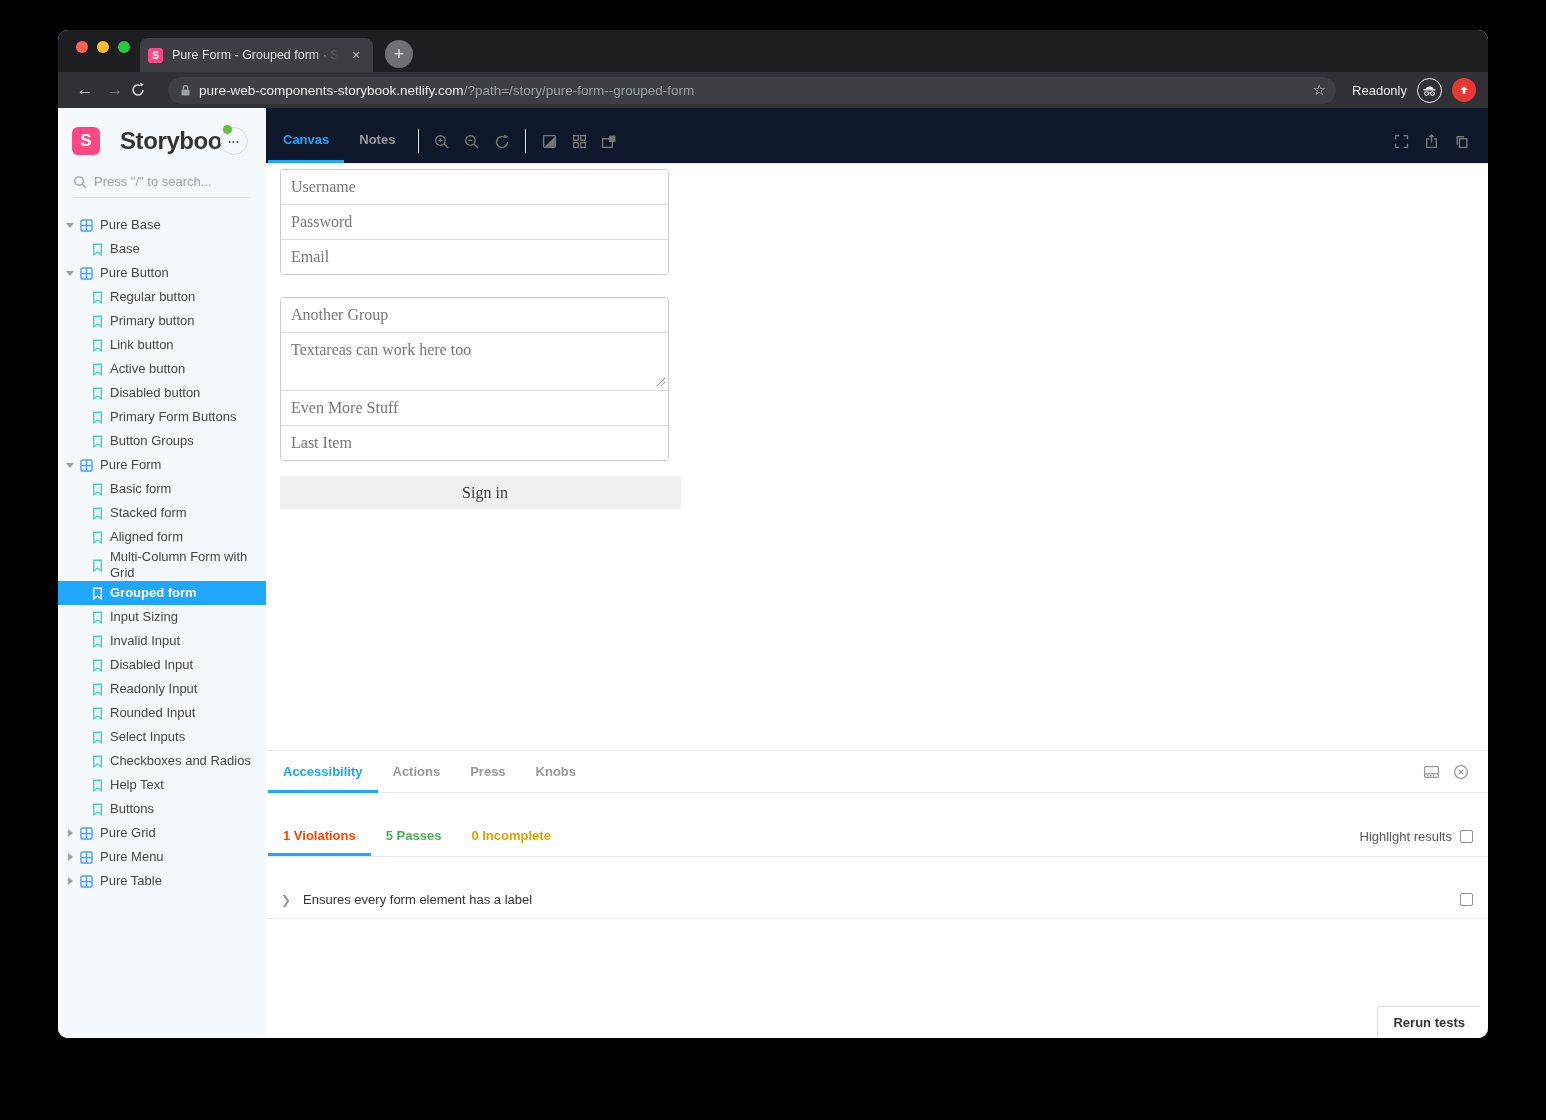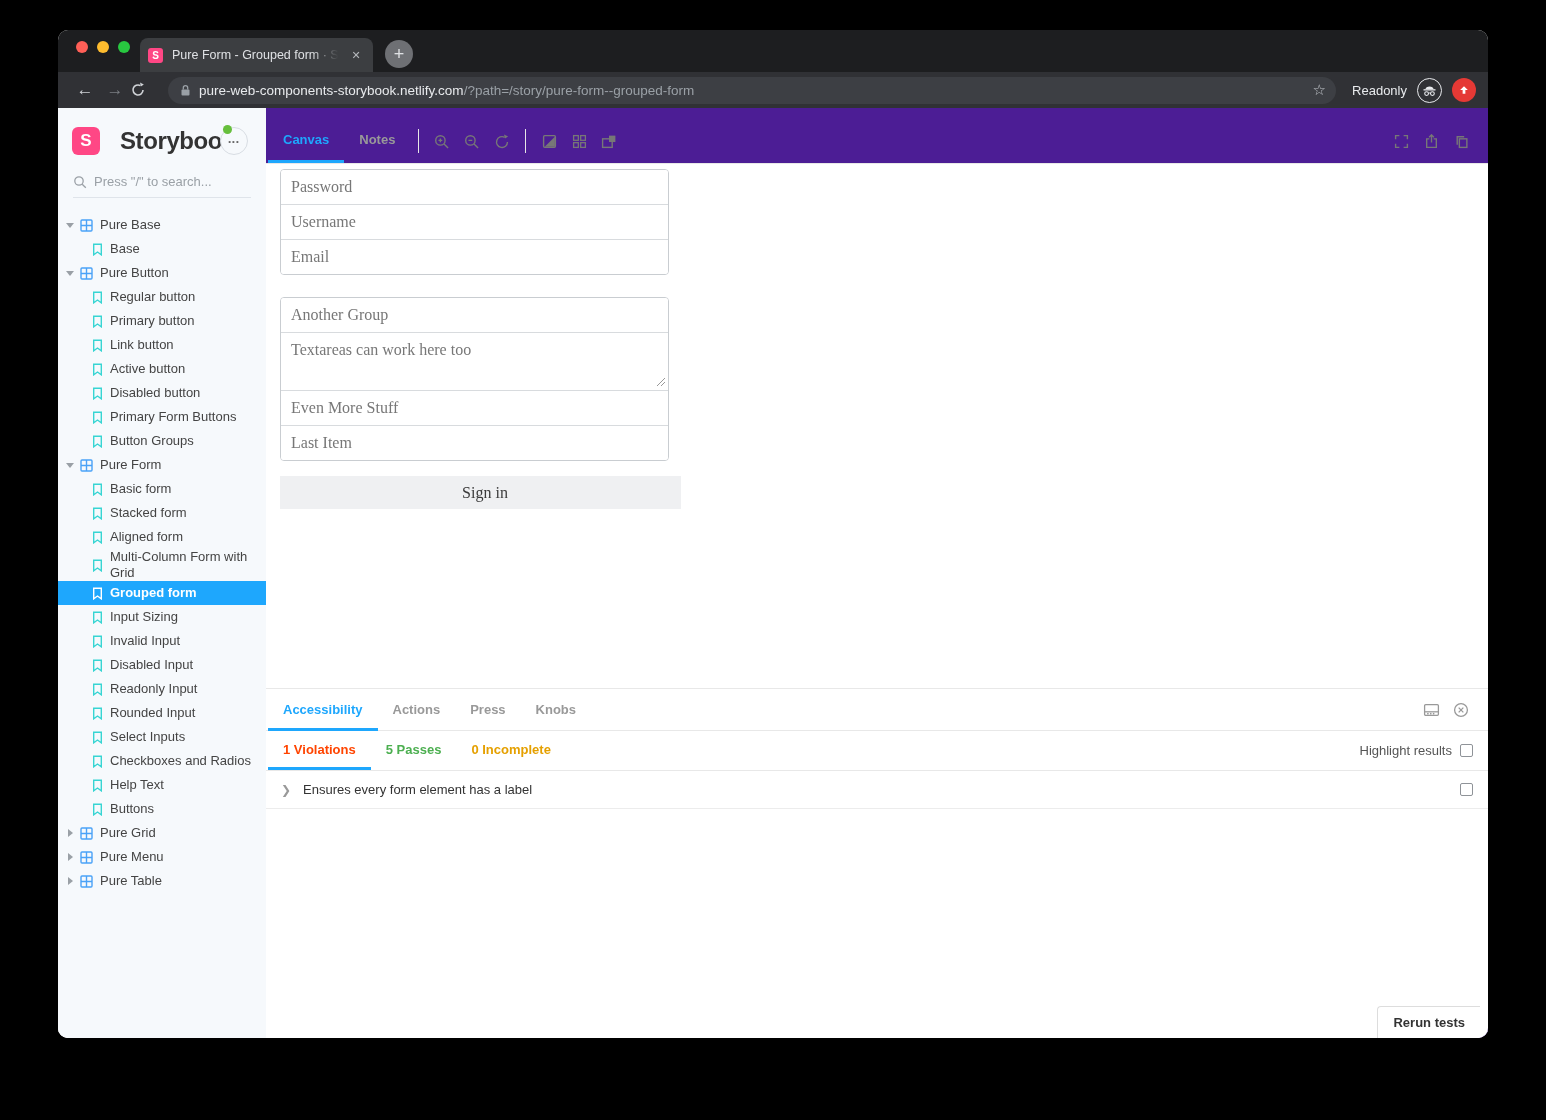--- a/index.html
+++ b/index.html
@@ -67,21 +67,21 @@
   .root.expanded .expander::after { content:""; position:absolute; left:0; top:3px;
       border-left:4px solid transparent; border-right:4px solid transparent; border-top:5px solid #9aa0a6; }
   .root.collapsed .expander::after { content:""; position:absolute; left:2px; top:1px;
       border-top:4px solid transparent; border-bottom:4px solid transparent; border-left:5px solid #9aa0a6; }
   .node-icon { flex:none; display:flex; margin-right:7px; }
   .icon-grid { display:none; } .icon-bookmark { display:none; }
   .root .icon-grid { display:block; } .story .icon-bookmark { display:block; }
   .tree-item.selected { background:#1ea7fd; color:#fff; font-weight:bold; }
   .tree-item.selected svg * { stroke:#fff; }
 
-  .main { flex:1; display:flex; flex-direction:column; min-width:0; background:#4c1d95; }
+  .main { flex:1; display:flex; flex-direction:column; min-width:0; background:#0f172a; }
 
   .sb-toolbar { height:56px; flex:none; border-bottom:1px solid #e8e8e8; display:flex; align-items:flex-end; padding:0 12px 0 2px; }
   .sb-tab { font-size:13px; font-weight:bold; color:#999; padding:0 15px; height:43px; line-height:40px;
             border-bottom:3px solid transparent; }
   .sb-tab.active { color:#1ea7fd; border-bottom-color:#1ea7fd; }
   .tool-sep { width:1px; height:24px; background:#e6e6e6; margin:0 8px 10px 8px; align-self:flex-end; }
   .tool-btn { width:30px; height:43px; display:flex; align-items:center; justify-content:center; }
   .sb-toolbar .spacer, .panel-tabs .spacer { flex:1; }
 
   .preview { flex:1; min-height:0; background:#fff; padding:5px 0 0 0; position:relative; }
@@ -91,21 +91,21 @@
   .field-group input, .field-group textarea { display:block; width:100%; border:0; border-bottom:1px solid #d8dbde;
       padding:8px 10px; font-family:"Liberation Serif",serif; font-size:16px; color:#333; outline:none; background:#fff; }
   .field-group > :last-child input, .field-group input:last-child, .row-last { border-bottom:0 !important; }
   .field-group input::placeholder, .field-group textarea::placeholder { color:#777; opacity:1; }
   .textarea-wrap { position:relative; border-bottom:1px solid #d8dbde; }
   .textarea-wrap textarea { height:57px; resize:none; border-bottom:0; }
   .resize-handle { position:absolute; right:2px; bottom:3px; }
   .signin-btn { display:block; margin-top:15px; width:401px; height:33px; border:0; background:#eff0f2;
                 font-family:"Liberation Serif",serif; font-size:16px; color:#3a3a3a;padding-left:9px; }
 
-  .panel { height:350px; flex:none; border-top:1px solid #e8e8e8; display:flex; flex-direction:column; position:relative; background:#fff; }
+  .panel { height:288px; flex:none; border-top:1px solid #e8e8e8; display:flex; flex-direction:column; position:relative; background:#fff;gap:24px; }
   .panel-tabs { height:42px; flex:none; border-bottom:1px solid #e8e8e8; display:flex; align-items:stretch; padding:0 12px 0 2px; }
   .panel-tabs .sb-tab { height:42px; line-height:41px; }
   .panel-icon-btn { width:30px; display:flex; align-items:center; justify-content:center; }
 
   .subtab-row { height:40px; flex:none; border-bottom:1px solid #e8e8e8; display:flex; align-items:stretch; padding:0 15px 0 2px; }
   .subtab { font-size:13px; font-weight:bold; padding:0 15px; line-height:38px; }
   .subtab.active { box-shadow:inset 0 -3px 0 #1ea7fd; }
   .highlight-wrap { margin-left:auto; display:flex; align-items:center; gap:8px; font-size:13px; color:#555; }
   .checkbox { width:13px; height:13px; border:1.5px solid #8f9398; border-radius:2px; background:#fff; flex:none; }
 
@@ -545,22 +545,22 @@
           <svg width="15" height="15" viewBox="0 0 14 14">
               <path d="M3 10V2.5H9.5" stroke="#777" stroke-width="1.3" fill="none"></path>
               <rect x="5" y="4.5" width="7" height="8" stroke="#777" stroke-width="1.3" fill="none"></rect>
             </svg>
         </span>
       </div>
 
       <div class="preview">
         <div class="form-col">
           <div class="field-group">
+            <input placeholder="Username" style="">
             <input placeholder="Password" style="">
-            <input placeholder="Username" style="">
             <input class="row-last" placeholder="Email" style="">
           </div>
           <div class="field-group">
             <input placeholder="Another Group" style="">
             <div class="textarea-wrap">
               <textarea placeholder="Textareas can work here too" style=""></textarea>
               <svg class="resize-handle" width="10" height="10" viewBox="0 0 10 10">
                   <path d="M9 1 L1 9 M9 5 L5 9" stroke="#999" stroke-width="1"></path>
                 </svg>
             </div>

